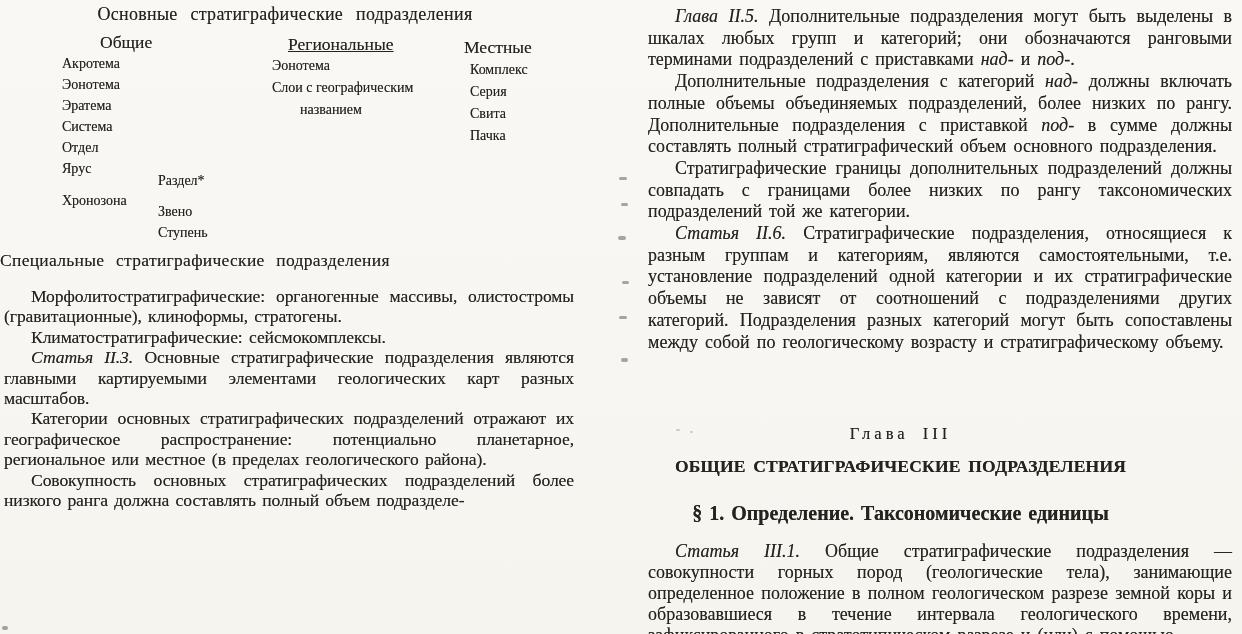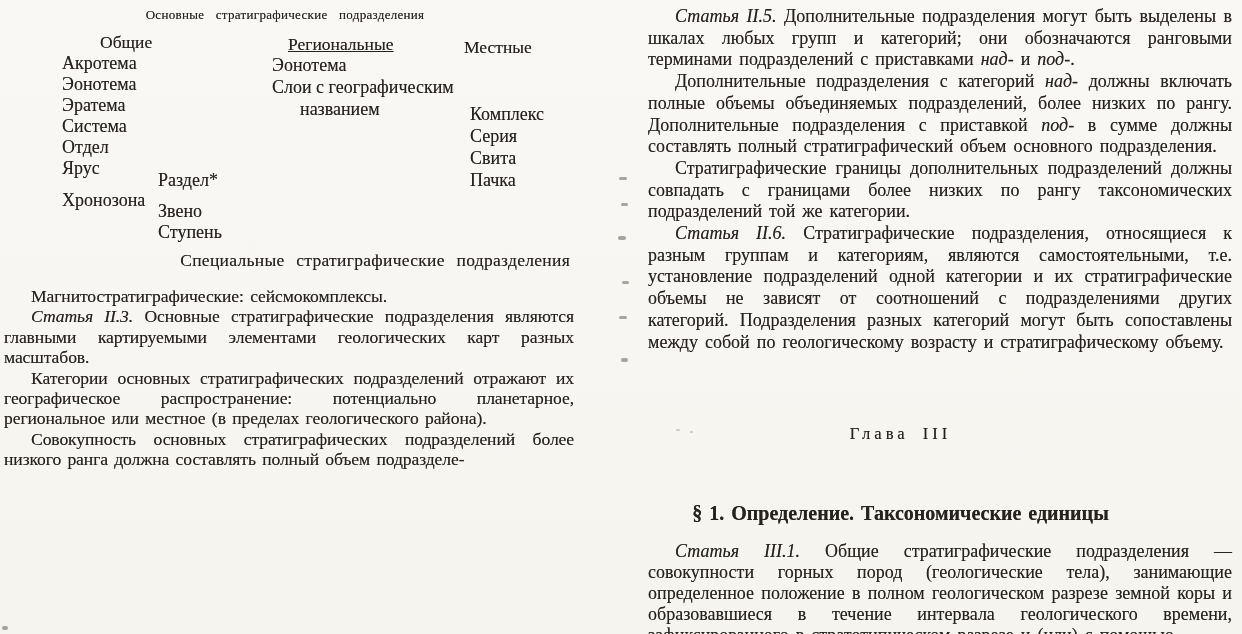--- a/index.html
+++ b/index.html
@@ -6,32 +6,32 @@
   body{width:1242px;height:634px;overflow:hidden;background:#e9e8e4;}
   .page{
     position:relative;width:1242px;height:634px;overflow:hidden;
     background:linear-gradient(180deg,#f9f8f4 0%,#f7f6f2 55%,#f5f4ef 100%);
     font-family:"Liberation Serif","DejaVu Serif",serif;
     color:#262220;
   }
   .page *{box-sizing:border-box;}
   .abs{position:absolute;}
   .txt{
-    font-size:18px;line-height:21px;white-space:nowrap;
+    font-size:14px;line-height:21px;white-space:nowrap;
     text-shadow:0 0 .5px rgba(45,40,35,.55);
   }
   .tbl-title{
     left:0;top:4px;width:570px;text-align:center;
-    font-size:13px;word-spacing:8px;letter-spacing:.3px;
+    font-size:18px;word-spacing:8px;letter-spacing:.3px;
   }
   .col-hdr{font-size:17.5px;}
   .stack div{line-height:21px;}
   .stack-wide div{line-height:22px;}
   .special-title{
-    left:0;top:250px;width:570px;text-align:right;margin:0;
+    left:0;top:250px;width:570px;text-align:left;margin:0;
     font-size:17.5px;font-weight:normal;word-spacing:7px;letter-spacing:.3px;
     text-shadow:0 0 .5px rgba(45,40,35,.55);
   }
   .flow{position:absolute;text-align:justify;text-shadow:0 0 .5px rgba(45,40,35,.55);}
   .flow p{margin:0;text-indent:27px;}
   .flow-left{
     left:4px;top:286px;width:570px;
     font-size:17.6px;line-height:20.4px;word-spacing:2px;letter-spacing:-.1px;
   }
   .flow-right{
@@ -80,44 +80,46 @@
   <div class="abs txt" style="left:62px;top:190px;">Хронозона</div>
   <div class="abs txt" style="left:158px;top:201px;">Звено</div>
   <div class="abs txt" style="left:158px;top:222px;">Ступень</div>
 
   <div class="abs txt col-hdr" style="left:288px;top:34px;text-decoration:underline;">Региональные</div>
   <div class="abs txt" style="left:272px;top:55px;">Эонотема</div>
   <div class="abs txt" style="left:272px;top:77px;">Слои с географическим</div>
   <div class="abs txt" style="left:300px;top:99px;">названием</div>
 
   <div class="abs txt col-hdr" style="left:464px;top:37px;">Местные</div>
-  <div class="abs txt stack-wide" style="left:470px;top:59px;margin-top:44px;">
+  <div class="abs txt stack-wide" style="left:470px;top:59px;">
     <div>Комплекс</div>
     <div>Серия</div>
     <div>Свита</div>
     <div>Пачка</div>
   </div>
 
   <h3 class="abs special-title">Специальные стратиграфические подразделения</h3>
 
   <div class="flow flow-left">
-    <p><span>Магнитостратиграфические: сейсмокомплексы.</span></p>
+    <p><span>Морфолитостратиграфические: органогенные массивы, олистостромы (гравитационные), клиноформы, стратогены.</span></p>
+    <p><span>Климатостратиграфические: сейсмокомплексы.</span></p>
     <p><i>Статья II.3.</i><span> Основные стратиграфические подразделения являются главными картируемыми элементами геологических карт разных масштабов.</span></p>
     <p><span>Категории основных стратиграфических подразделений отражают их географическое распространение: потенциально планетарное, региональное или местное (в пределах геологического района).</span></p>
     <p><span>Совокупность основных стратиграфических подразделений более низкого ранга должна составлять полный объем подразделе-</span></p>
   </div>
 
   <div class="flow flow-right">
-    <p><i>Статья II.5.</i><span> Дополнительные подразделения могут быть выделены в шкалах любых групп и категорий; они обозначаются ранговыми терминами подразделений с приставками </span><i>над-</i><span> и </span><i>под-</i><span>.</span></p>
+    <p><i>Глава II.5.</i><span> Дополнительные подразделения могут быть выделены в шкалах любых групп и категорий; они обозначаются ранговыми терминами подразделений с приставками </span><i>над-</i><span> и </span><i>под-</i><span>.</span></p>
     <p><span>Дополнительные подразделения с категорий </span><i>над-</i><span> должны включать полные объемы объединяемых подразделений, более низких по рангу. Дополнительные подразделения с приставкой </span><i>под-</i><span> в сумме должны составлять полный стратиграфический объем основного подразделения.</span></p>
     <p><span>Стратиграфические границы дополнительных подразделений должны совпадать с границами более низких по рангу таксономических подразделений той же категории.</span></p>
     <p><i>Статья II.6.</i><span> Стратиграфические подразделения, относящиеся к разным группам и категориям, являются самостоятельными, т.е. установление подразделений одной категории и их стратиграфические объемы не зависят от соотношений с подразделениями других категорий. Подразделения разных категорий могут быть сопоставлены между собой по геологическому возрасту и стратиграфическому объему.</span></p>
   </div>
 
   <div class="abs chapter-label">Глава III</div>
+  <h2 class="abs chapter-title">ОБЩИЕ СТРАТИГРАФИЧЕСКИЕ ПОДРАЗДЕЛЕНИЯ</h2>
   <h4 class="abs section-title">§ 1. Определение. Таксономические единицы</h4>
 
   <p class="flow art-right" style="margin:0;text-indent:27px;"><i>Статья III.1.</i><span> Общие стратиграфические подразделения — совокупности горных пород (геологические тела), занимающие определенное положение в полном геологическом разрезе земной коры и образовавшиеся в течение интервала геологического времени, зафиксированного в стратотипическом разрезе и (или) с помощью</span></p>
 
   <div class="speck" style="left:619px;top:177px;width:8px;height:3px;"></div>
   <div class="speck" style="left:621px;top:203px;width:7px;height:3px;"></div>
   <div class="speck" style="left:618px;top:236px;width:8px;height:4px;"></div>
   <div class="speck" style="left:622px;top:281px;width:7px;height:3px;"></div>
   <div class="speck" style="left:619px;top:316px;width:8px;height:3px;"></div>
   <div class="speck" style="left:621px;top:358px;width:7px;height:4px;"></div>

